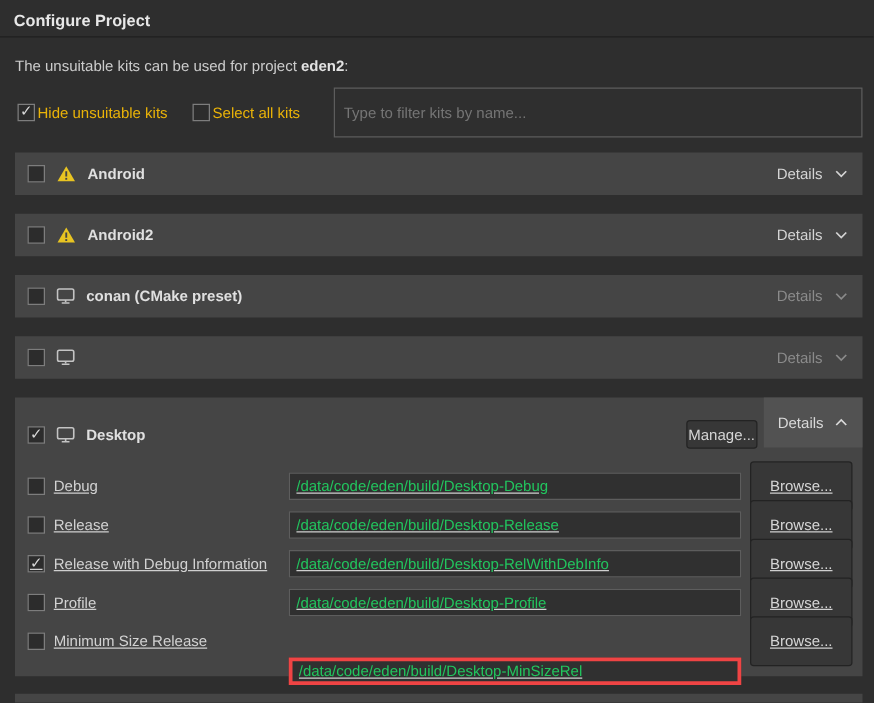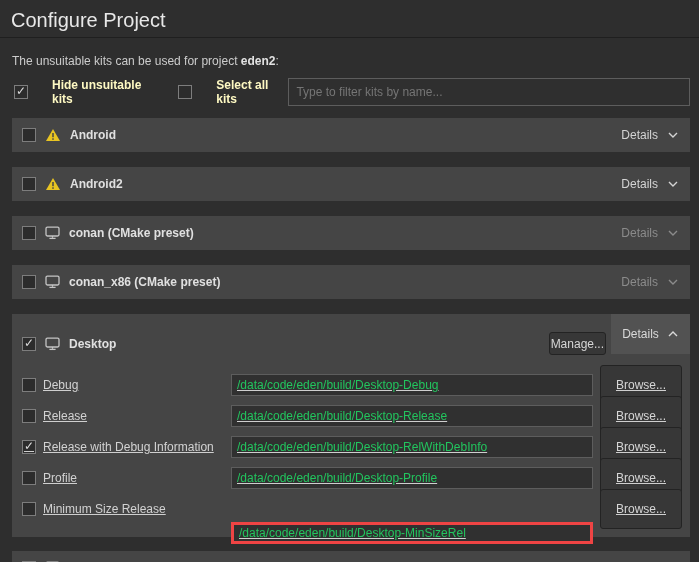--- a/index.html
+++ b/index.html
@@ -5,44 +5,44 @@
   * { box-sizing: border-box; margin: 0; padding: 0; }
   html,body { width:699px; height:562px; }
   body {
     background:#2e2e2e;
     font-family:"Liberation Sans", sans-serif;
     font-size:12px;
     color:#cfcfcf;
     overflow:hidden;
   }
   .page-title {
-    font-size:20px; font-weight:normal; color:#e8e8e8;
+    font-size:13px; font-weight:bold; color:#e8e8e8;
     padding:9px 12px 5px 11px;
   }
   .title-separator { border-bottom:1px solid #1f1f1f; }
   .intro { padding:16px 12px 0 12px; color:#cccccc; }
   .intro b { color:#e2e2e2; }
   .controls {
     display:flex; align-items:center;
     padding:10px 9px 0 14px;
   }
   .cb {
     width:14px; height:14px; flex:0 0 14px;
     border:1px solid #7d7d7d; background:#2c2c2c;
     display:inline-flex; align-items:center; justify-content:center;
     position:relative;
   }
   .cb.checked::after {
     content:"✓"; color:#d9d9d9; font-size:12px; line-height:1;
     position:relative; top:-1px;
   }
-  .cb-label { margin-left:24px; color:#fef9c3;font-weight:bold; }
+  .cb-label { margin-left:2px; color:#eab308; }
   .gap18 { width:20px; }
   .filter-input {
-    margin-left:auto; width:423px; height:28px;
+    margin-left:auto; width:423px; height:40px;
     background:#2f2f2f; border:1px solid #5d5d5d;
     color:#d8d8d8; padding:0 7px; font:12px "Liberation Sans", sans-serif;
     outline:none;
   }
   .filter-input::placeholder { color:#757575; }
 
   .kit-row {
     margin:0 9px 15px 12px; height:34px;
     background:#454545;
     display:flex; align-items:center;
@@ -169,21 +169,20 @@
 
 <div class="kit-row">
   <span class="cb"></span>
   <span class="kit-icon">
     <svg width="15" height="14" viewBox="0 0 15 14">
         <rect x="1" y="1.2" width="13" height="8.8" rx="1.4" fill="none" stroke="#c4c4c4" stroke-width="1.3"></rect>
         <line x1="7.5" y1="10" x2="7.5" y2="11.8" stroke="#c4c4c4" stroke-width="1.3"></line>
         <line x1="4.4" y1="12.4" x2="10.6" y2="12.4" stroke="#c4c4c4" stroke-width="1.3"></line>
       </svg>
   </span>
-  <span class="kit-name">conan_x86 (CMake preset)</span>
   <span class="details disabled">
     <span>Details</span>
     <svg width="12" height="8" viewBox="0 0 12 8">
         <polyline points="2,2 6,6 10,2" fill="none" stroke="currentColor" stroke-width="1.4"></polyline>
       </svg>
   </span>
 </div>
 
 <div class="kit-panel">
   <div class="kit-header">

